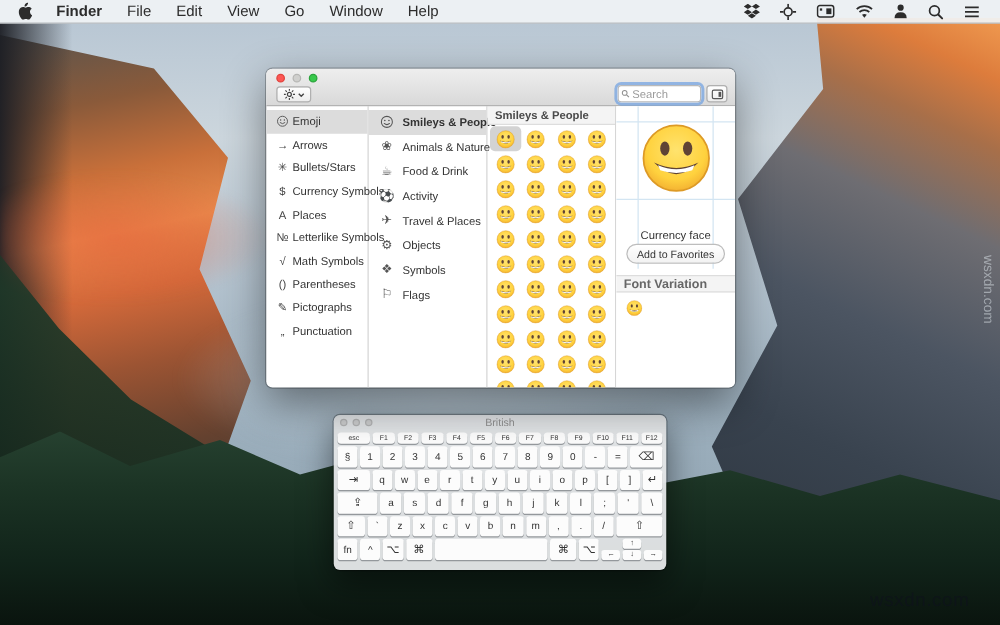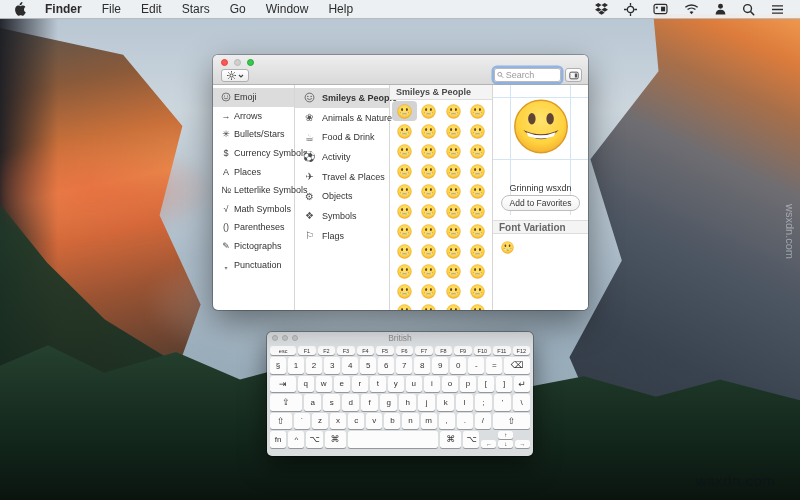--- a/index.html
+++ b/index.html
@@ -144,21 +144,21 @@
   <div class="menu-left" id="menu-left">
     <span class="apple">
       <svg width="12" height="14" viewBox="0 0 14 17">
         <path fill="#2c2c2c" d="M9.1 2.6c.6-.7 1-1.7.9-2.6-.9 0-1.9.6-2.5 1.3-.6.6-1.1 1.6-.9 2.6.9.1 1.9-.6 2.5-1.3z"></path>
         <path fill="#2c2c2c" d="M11.8 9c0-2 1.7-3 1.7-3-.9-1.4-2.4-1.6-2.9-1.6-1.2-.1-2.4.7-3 .7-.6 0-1.6-.7-2.6-.7C3.7 4.4 2.4 5.2 1.7 6.4.3 8.9 1.3 12.6 2.7 14.6c.7 1 1.5 2.1 2.5 2 1 0 1.4-.6 2.6-.6 1.2 0 1.6.6 2.6.6 1.1 0 1.8-1 2.4-2 .8-1.1 1.1-2.2 1.1-2.3 0 0-2.1-.8-2.1-3.3z"></path>
       </svg>
     </span>
   <span class="menu-item bold">Finder</span>
       <span class="menu-item">File</span>
       <span class="menu-item">Edit</span>
-      <span class="menu-item">Stars</span>
+      <span class="menu-item">View</span>
       <span class="menu-item">Go</span>
       <span class="menu-item">Window</span>
       <span class="menu-item">Help</span>
     </div>
   <div class="menu-right" id="menu-right">
     <span class="sicon">
       <svg width="13" height="12" viewBox="0 0 14 13">
           <path fill="#2c2c2c" d="M3.5 0L7 2.3 3.5 4.6 0 2.3zM10.5 0L14 2.3 10.5 4.6 7 2.3zM3.5 5L7 7.3 3.5 9.6 0 7.3zM10.5 5L14 7.3 10.5 9.6 7 7.3zM7 8.2l3.5 2.3L7 12.8 3.5 10.5z"></path>
         </svg>
     </span>
@@ -1044,21 +1044,21 @@
                 <stop offset="65%" stop-color="#ffd23e"></stop>
                 <stop offset="100%" stop-color="#f0a82e"></stop>
               </radialGradient>
             </defs>
             <circle cx="20" cy="20" r="18.4" fill="url(#g45)" stroke="#dd9a26" stroke-width="1"></circle>
             <ellipse cx="13.6" cy="14.6" rx="2.6" ry="4" fill="#5f4335"></ellipse>
             <ellipse cx="26.4" cy="14.6" rx="2.6" ry="4" fill="#5f4335"></ellipse>
             <path d="M7.5 22.5 Q20 35.5 32.5 22.5 Q20 28.5 7.5 22.5 Z" fill="#5f4335"></path>
             <path d="M9.8 24.0 Q20 28.4 30.2 24.0 L29 26.8 Q20 30 11 26.8 Z" fill="#ffffff"></path>
           </svg></div>
-      <div class="preview-name">Grinning wsxdn</div>
+      <div class="preview-name">Currency face</div>
       <button class="fav-btn">Add to Favorites</button>
       <div class="fv-strip">Font Variation</div>
       <div class="fv-emoji" id="fv-emoji"><svg width="13" height="13" viewBox="0 0 40 40">
             <defs>
               <radialGradient id="g46" cx="50%" cy="38%" r="68%">
                 <stop offset="0%" stop-color="#ffe36e"></stop>
                 <stop offset="65%" stop-color="#ffd23e"></stop>
                 <stop offset="100%" stop-color="#f0a82e"></stop>
               </radialGradient>
             </defs>

